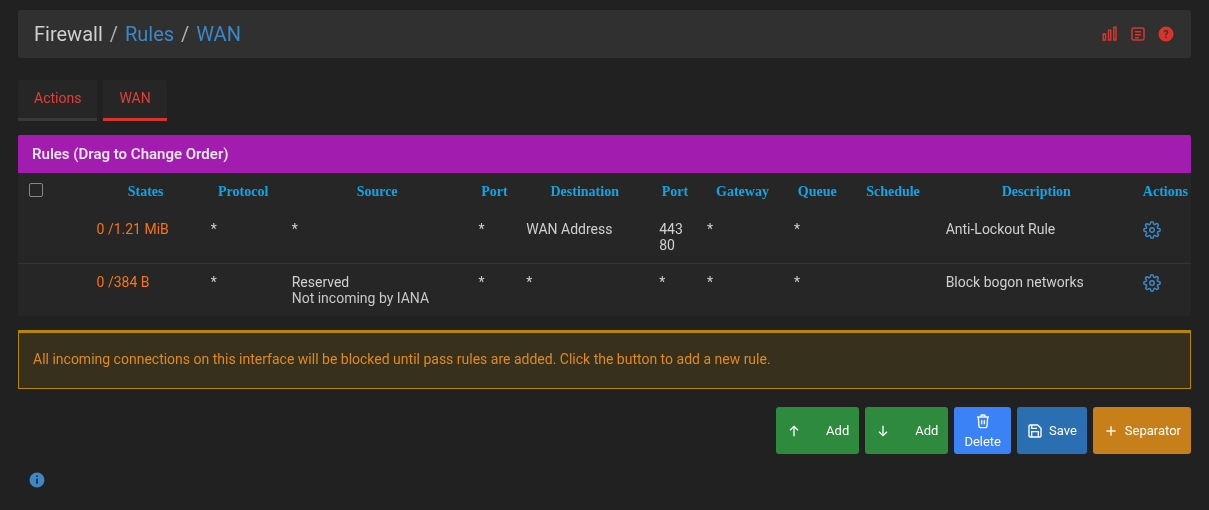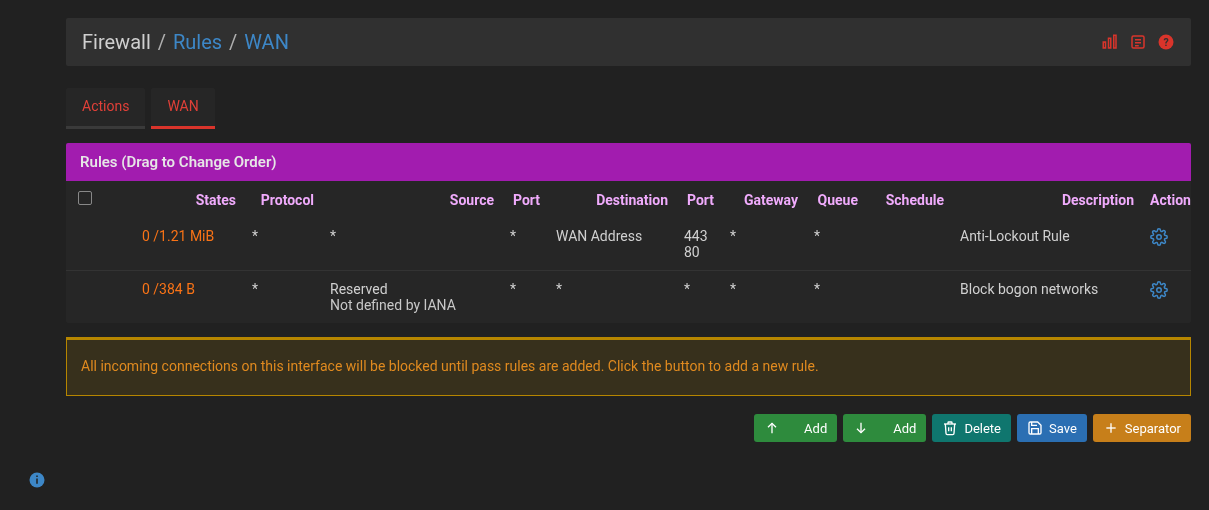--- a/index.html
+++ b/index.html
@@ -6,22 +6,21 @@
   html, body {
     background: #212121;
     color: #d0d0d0;
     font-family: -apple-system, BlinkMacSystemFont, "Segoe UI", Roboto, Helvetica, Arial, sans-serif;
     font-size: 14px;
     width: 1209px;
     height: 510px;
     overflow: hidden;
   }
   .page {
-    padding: 8px 18px 18px 18px;
-    margin-left: 48px;
+    padding: 0 18px 18px 18px;
   }
   
   .header-bar {
     display: flex;
     align-items: center;
     justify-content: space-between;
     background: #303030;
     border-radius: 2px;
     padding: 12px 16px;
     margin-top: 10px;
@@ -82,26 +81,27 @@
     font-weight: 600;
     padding: 10px 14px;
     font-size: 15px;
   }
   table.rules {
     width: 100%;
     border-collapse: collapse;
     table-layout: fixed;
   }
   table.rules th {
-    text-align: right;
+    text-align: center;
     font-weight: 700;
     font-size: 14px;
-    color: #f0abfc;
+    color: #0ea5e9;
     padding: 10px 8px;
     background: #262626;
+    font-family: Liberation Serif, serif;
   }
   table.rules td {
     padding: 10px 8px;
     color: #d0d0d0;
     font-size: 14px;
     vertical-align: top;
   }
   table.rules tbody tr + tr td {
     border-top: 1px solid #333333;
   }
@@ -157,21 +157,21 @@
     color: #fff;
     font-size: 13px;
     padding: 6px 10px;
     border-radius: 3px;
     cursor: pointer;
     line-height: 1;
   }
   .btn .bicon { width: 16px; height:16px; display:inline-flex; }
   .btn .bicon svg { width:16px; height:16px; }
   .btn-green  { background:#2e8b3d;gap:24px; }
-  .btn-red    { background:#0f766e; }
+  .btn-red    { background:#3b82f6;flex-direction:column; }
   .btn-blue   { background:#2b6fb3; }
   .btn-orange { background:#c77f1a; }
   
   .footer-info {
     position: absolute;
     left: 28px;
     bottom: 18px;
     color:#3d87c7;
   }
   .footer-info svg { width:18px; height:18px; }
@@ -281,21 +281,21 @@
               <svg viewBox="0 0 24 24" fill="none" stroke="currentColor" stroke-width="3">
                   <line x1="5" y1="5" x2="19" y2="19"></line>
                   <line x1="19" y1="5" x2="5" y2="19"></line>
                 </svg>
             </span>
           </td>
           <td><span class="state-link">0 /384 B</span></td>
           <td>*</td>
           <td>
             <div>Reserved</div>
-            <div class="subtext">Not defined by IANA</div>
+            <div class="subtext">Not incoming by IANA</div>
           </td>
           <td>*</td>
           <td>*</td>
           <td>
             <div>*</div>
           </td>
           <td>*</td>
           <td>*</td>
           <td></td>
           <td>Block bogon networks</td>

